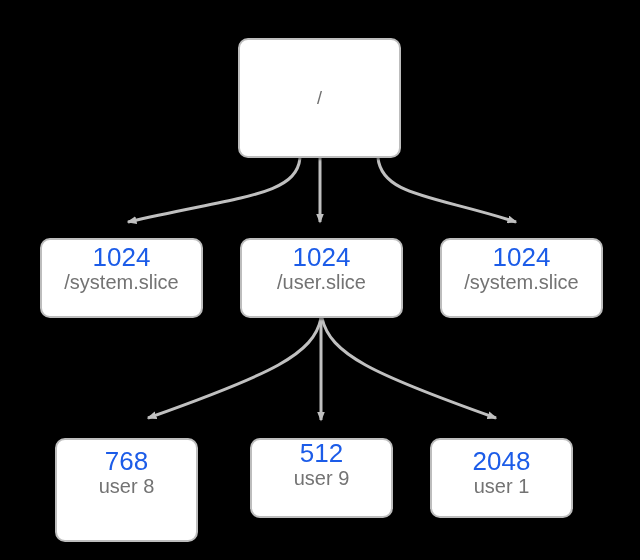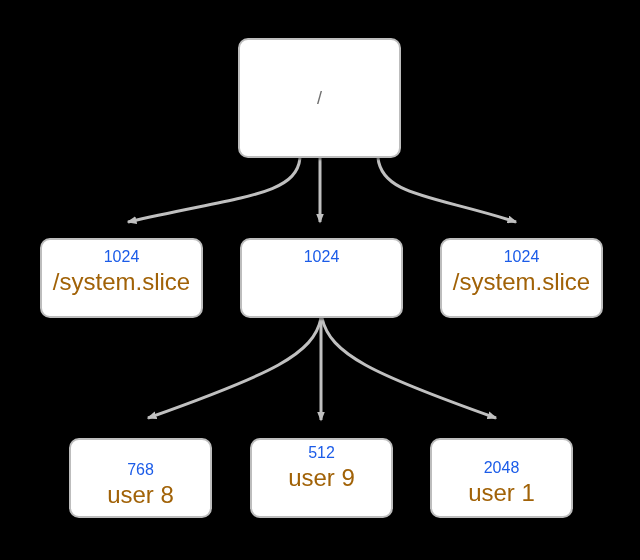--- a/index.html
+++ b/index.html
@@ -36,27 +36,27 @@
     border: 2px solid #bdbdbd;
     border-radius: 10px;
     display: flex;
     flex-direction: column;
     align-items: center;
     justify-content: flex-start;
     box-shadow: 2px 2px 2px rgba(0,0,0,0.45);
   }
   .node-value {
     color: #1c5ce8;
-    font-size: 16px;
+    font-size: 26px;
     line-height: 26px;
     white-space: nowrap;
   }
   .node-label {
-    color: #a16207;
-    font-size: 24px;
+    color: #737373;
+    font-size: 20px;
     line-height: 24px;
     white-space: nowrap;
   }
   .node-root .node-label {
     color: #6f6f6f;
     font-size: 18px;
     line-height: 22px;
   }
 </style>
 </head>
@@ -88,35 +88,36 @@
     <div class="node-label">/</div>
   </div>
 
   <div class="node" style="left:40px; top:238px; width:163px; height:80px; padding-top:4px;">
     <div class="node-value">1024</div>
     <div class="node-label">/system.slice</div>
   </div>
 
   <div class="node" style="left:240px; top:238px; width:163px; height:80px; padding-top:4px;">
     <div class="node-value">1024</div>
+    <div class="node-label">/user.slice</div>
   </div>
 
   <div class="node" style="left:440px; top:238px; width:163px; height:80px; padding-top:4px;">
     <div class="node-value">1024</div>
     <div class="node-label">/system.slice</div>
   </div>
 
-  <div class="node" style="left:69px; top:438px; width:143px; height:80px; padding-top:17px;">
+  <div class="node" style="left:55px; top:438px; width:143px; height:104px; padding-top:8px;">
     <div class="node-value">768</div>
     <div class="node-label">user 8</div>
   </div>
 
   <div class="node" style="left:250px; top:438px; width:143px; height:80px; ">
     <div class="node-value">512</div>
     <div class="node-label">user 9</div>
   </div>
 
-  <div class="node" style="left:430px; top:438px; width:143px; height:80px; padding-top:15px;">
+  <div class="node" style="left:430px; top:438px; width:143px; height:80px; padding-top:8px;">
     <div class="node-value">2048</div>
     <div class="node-label">user 1</div>
   </div>
 
 </div>
 
 </body></html>

